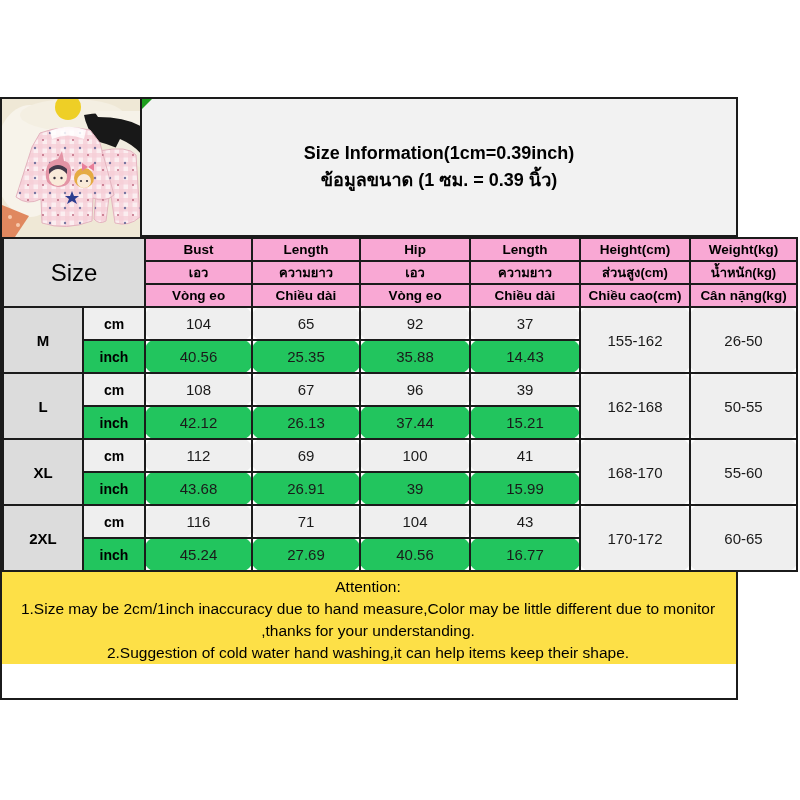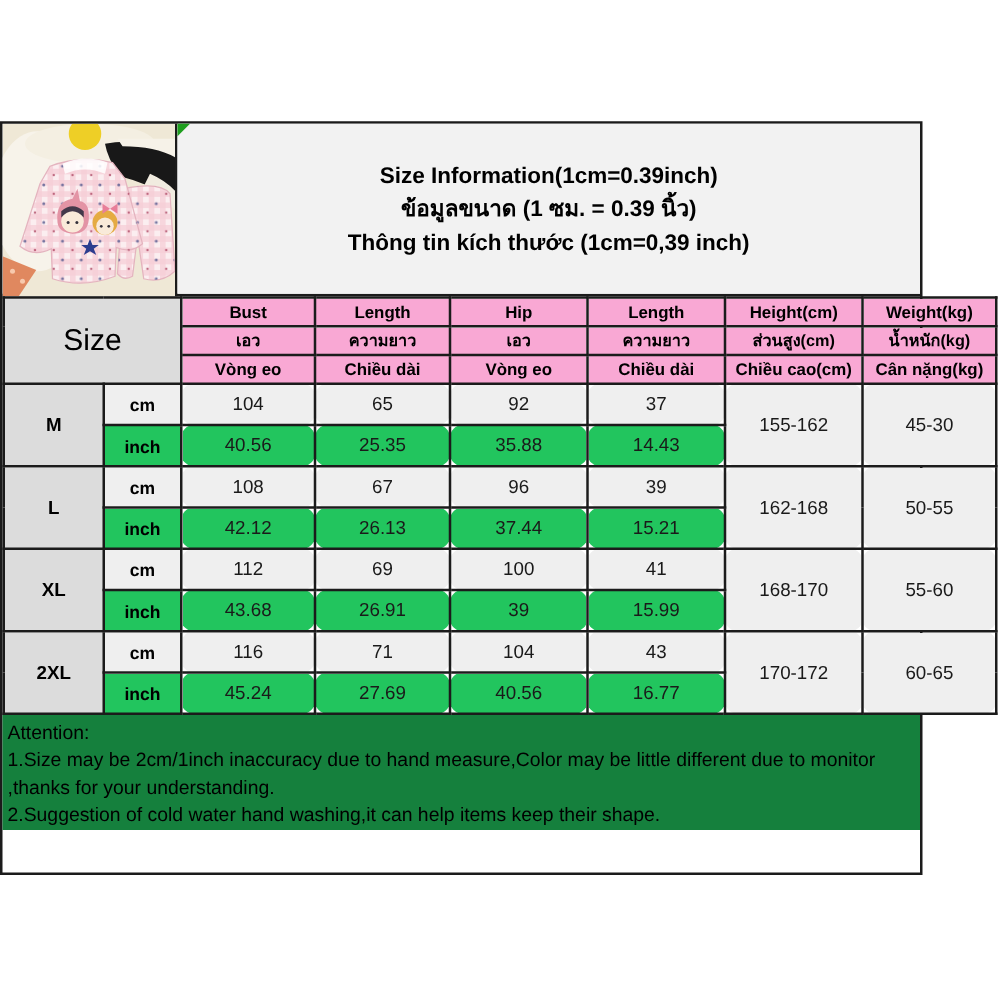--- a/index.html
+++ b/index.html
@@ -42,21 +42,21 @@
   .size-corner { background: #dcdcdc; font-weight: normal; font-size: 24px; }
   .hdr { background: #f9a8d4; font-weight: bold; font-size: 13.5px; }
   .hdr-th { font-size: 13px; }
   .size-label { background: #dcdcdc; font-weight: bold; font-size: 15px; }
   .unit { font-weight: bold; font-size: 14px; }
   .val, .range { font-size: 15px; color: #1a1a1a; border-radius: 10px; }
   .row-cm .unit, .row-cm .val { background: #efefef; }
   .row-inch .unit, .row-inch .val { background: #22c55e; }
   .range { background: #efefef; }
   
-  .attention { background: #15803d; padding: 4px 6px 0 4px; font-size: 15.5px; line-height: 22px; }
+  .attention { background: #fde047; padding: 4px 6px 0 4px; font-size: 15.5px; line-height: 22px; text-align: center; }
 </style>
 </head>
 <body>
 
 <div class="frame">
 
   <div class="top-row">
     <div class="photo-cell">
       <svg width="140" height="138" viewBox="0 0 140 138">
         <defs>
@@ -102,21 +102,20 @@
 
         <path d="M0 106 L27 117 L13 138 L0 138 Z" fill="#e0885f"></path>
         <circle cx="8" cy="118" r="2" fill="#f7c9ad"></circle>
         <circle cx="16" cy="126" r="2" fill="#f7c9ad"></circle>
       </svg>
     </div>
     <div class="title-block">
       <div class="corner-triangle"></div>
       <div class="title-line">Size Information(1cm=0.39inch)</div>
       <div class="title-line">ข้อมูลขนาด (1 ซม. = 0.39 นิ้ว)</div>
-      <div class="title-line">Thông tin kích thước (1cm=0,39 inch)</div>
     </div>
   </div>
 
   <table class="size-table">
     <colgroup>
       <col style="width:80px">
         <col style="width:62px">
       <col style="width:107px">
         <col style="width:108px">
       <col style="width:110px">
@@ -152,21 +151,21 @@
     </tr>
 
     <tr class="data-row row-cm">
       <td class="size-label" rowspan="2">M</td>
       <td class="unit">cm</td>
       <td class="val">104</td>
       <td class="val">65</td>
       <td class="val">92</td>
       <td class="val">37</td>
       <td class="range" rowspan="2">155-162</td>
-      <td class="range" rowspan="2">45-30</td>
+      <td class="range" rowspan="2">26-50</td>
     </tr>
     <tr class="data-row row-inch">
       <td class="unit">inch</td>
       <td class="val">40.56</td>
       <td class="val">25.35</td>
       <td class="val">35.88</td>
       <td class="val">14.43</td>
     </tr>
 
     <tr class="data-row row-cm">

